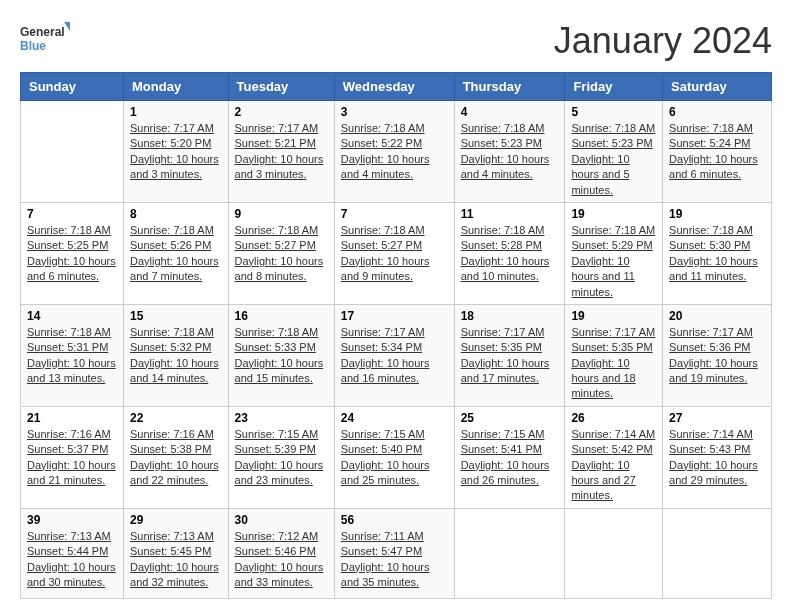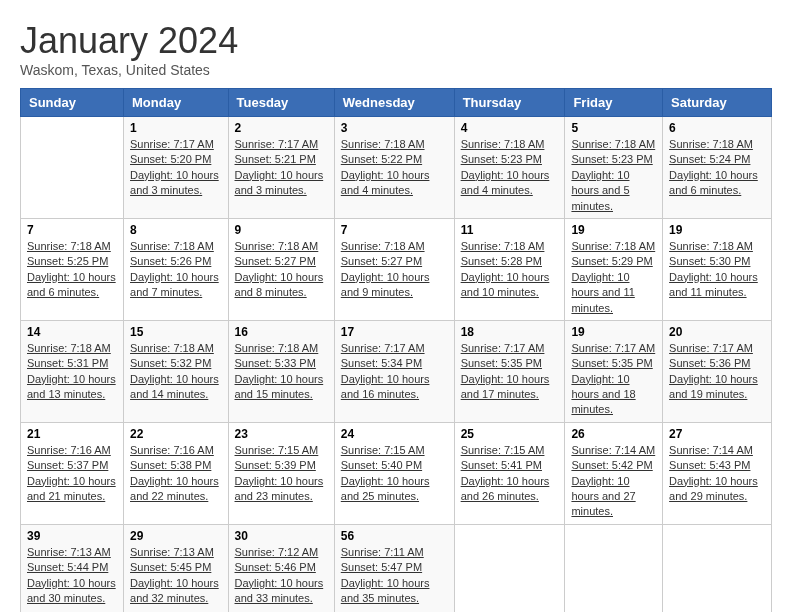--- a/index.html
+++ b/index.html
@@ -71,23 +71,29 @@
       text-decoration: underline;
     }
     .empty-cell {
       background: #fff !important;
     }
   </style>
 </head>
 <body>
 
 <div class="header">
+  <div class="logo">
+  <svg width="50" height="40" viewBox="0 0 50 40" xmlns="http://www.w3.org/2000/svg">
+    <text x="0" y="16" font-size="12" font-weight="bold" fill="#333" font-family="Arial">General</text>
+    <text x="0" y="30" font-size="12" font-weight="bold" fill="#4a90d9" font-family="Arial">Blue</text>
+    <polygon points="44,2 52,2 52,14" fill="#4a90d9"></polygon>
+  </svg>
+</div>
   <div class="title-block">
     <div class="month-title">January 2024</div>
-    <div class="location">Waskom, Texas, United States</div>
   </div>
 </div>
 
 <table>
   <thead>
     <tr>
     <th>Sunday</th>
         <th>Monday</th>
         <th>Tuesday</th>
         <th>Wednesday</th>

